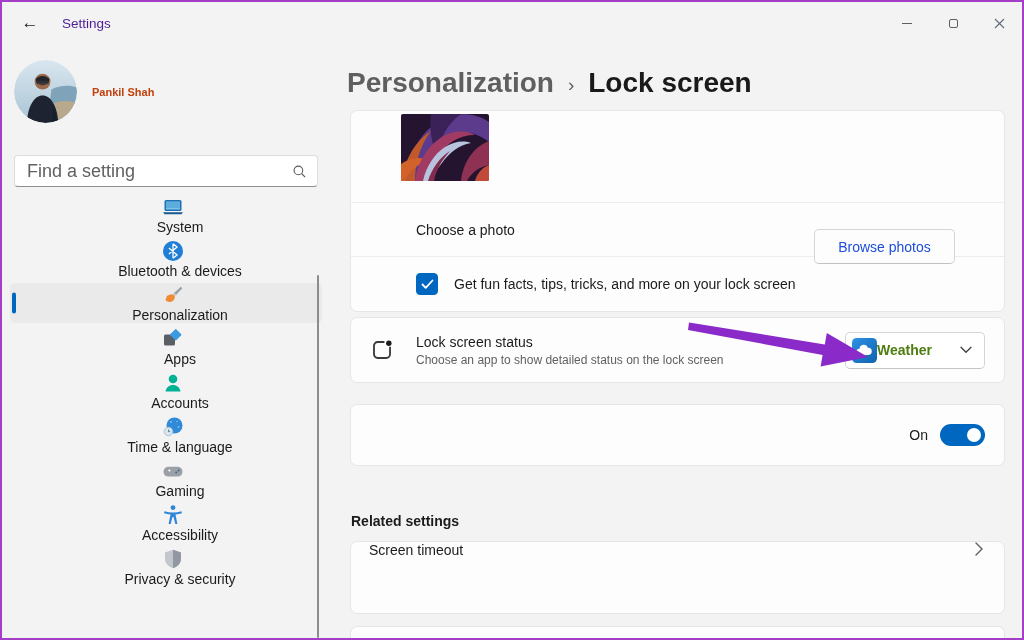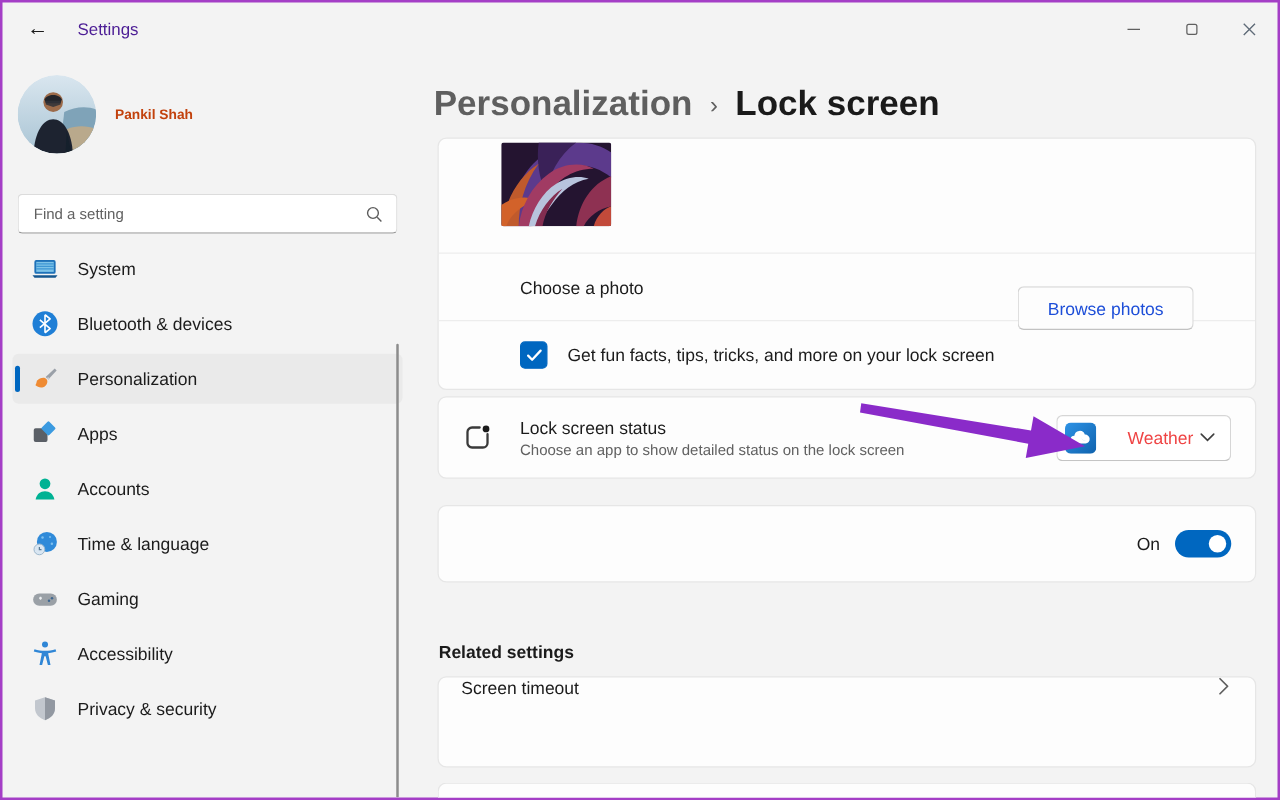--- a/index.html
+++ b/index.html
@@ -16,25 +16,25 @@
   .glyph-max{ width:9px; height:9px; border:1px solid #5f5f5f; border-radius:2px; }
 
   .app-body{ display:flex; height:594px; }
 
   
   .sidebar{ position:relative; width:328px; flex:none; }
   .user-row{ display:flex; align-items:center; margin:16px 0 0 12px; }
   .avatar{ width:63px; height:63px; border-radius:50%; overflow:hidden; flex:none; }
   .user-name{ margin-left:15px; font-size:11px; font-weight:bold; color:#c2410c; }
   .searchbox{ position:relative; margin:32px 12px 0 12px; height:32px; background:#fff; border:1px solid #dcdcdc; border-bottom-color:#8f8f8f; border-radius:4px; display:flex; align-items:center; }
-  .searchbox input{ flex:1; border:none; outline:none; background:transparent; font-size:12px; color:#1b1b1b; padding:0 8px 0 12px; font-family:"Liberation Sans",sans-serif; }
+  .searchbox input{ flex:1; border:none; outline:none; background:transparent; font-size:18px; color:#1b1b1b; padding:0 8px 0 12px; font-family:"Liberation Sans",sans-serif; }
   .searchbox input::placeholder{ color:#616161; }
   .search-ic{ margin-right:10px; display:flex; }
   .nav{ list-style:none; margin-top:8px; padding:0 8px; }
-  .nav li{ position:relative; height:40px; margin-bottom:4px; display:flex; align-items:center; padding-left:14px; border-radius:5px; cursor:pointer; }
+  .nav li{ position:relative; height:40px; margin-bottom:4px; display:flex; align-items:center; padding-left:14px; border-radius:5px; cursor:pointer;flex-direction:column; }
   .nav li.selected{ background:#eaeaea; }
   .nav li.selected .pill{ position:absolute; left:2px; top:50%; transform:translateY(-50%); width:3.5px; height:21px; border-radius:2px; background:#0067c0; }
   .nav .ic{ width:24px; height:24px; flex:none; display:flex; }
   .nav .lbl{ margin-left:14px; font-size:14px; color:#1b1b1b; }
   .side-scrollbar{ position:absolute; right:11px; top:231px; width:2px; height:363px; background:#8c8c8c; border-radius:1px; }
 
   
   .main{ flex:1; padding-top:20px; }
   .breadcrumb{ margin-left:17px; display:flex; align-items:center; height:38px; }
   .bc-parent{ font-size:28px; font-weight:600; color:#5f5f5f; cursor:pointer; }
@@ -52,21 +52,21 @@
   .btn{ margin-left:auto; width:141px; height:35px; background:#fdfdfd; border:1px solid #d5d5d5; border-bottom-color:#c2c2c2; border-radius:5px; font-size:14px; color:#1d4ed8; font-family:"Liberation Sans",sans-serif; cursor:pointer;margin-top:34px; }
   .check-row{ height:54px; display:flex; align-items:center; padding-left:65px; }
   .checkbox{ width:22px; height:22px; border-radius:4px; background:#0067c0; border:1px solid #0067c0; display:flex; align-items:center; justify-content:center; cursor:pointer; flex:none; }
   .check-row .row-label{ margin-left:16px; }
 
   .status-card{ margin-top:5px; height:66px; display:flex; align-items:center; padding:0 19px 0 18px; }
   .status-text{ margin-left:21px; }
   .status-title{ font-size:14px; color:#1b1b1b; }
   .status-sub{ font-size:12px; color:#616161; margin-top:3px; }
   .dropdown{ margin-left:auto; width:140px; height:37px; background:#fff; border:1px solid #d6d6d6; border-bottom-color:#c4c4c4; border-radius:5px; display:flex; align-items:center; padding:0 12px 0 6px; cursor:pointer; }
-  .dd-label{ font-size:14px; color:#ef4444; margin-left:25px; }
+  .dd-label{ font-size:14px; color:#4d7c0f; margin-left:0;font-weight:bold; }
   .dd-chev{ margin-left:auto; display:flex; }
 
   .toggle-card{ margin-top:21px; height:62px; display:flex; align-items:center; padding:0 19px 0 18px; }
   .on-label{ margin-left:auto; font-size:14px; color:#1b1b1b; }
   .toggle{ margin-left:12px; width:45px; height:22px; border-radius:11px; background:#0067c0; position:relative; cursor:pointer; flex:none; }
   .toggle .knob{ position:absolute; top:4px; right:4px; width:14px; height:14px; border-radius:50%; background:#fff; }
 
   .related-header{ margin:47px 0 11px 1px; font-size:14px; font-weight:bold; color:#1b1b1b; line-height:17px; }
   .link-card{ height:73px; display:flex; padding:0 21px 0 18px; cursor:pointer; }
   .chev-right{ margin-left:auto; display:flex; }

